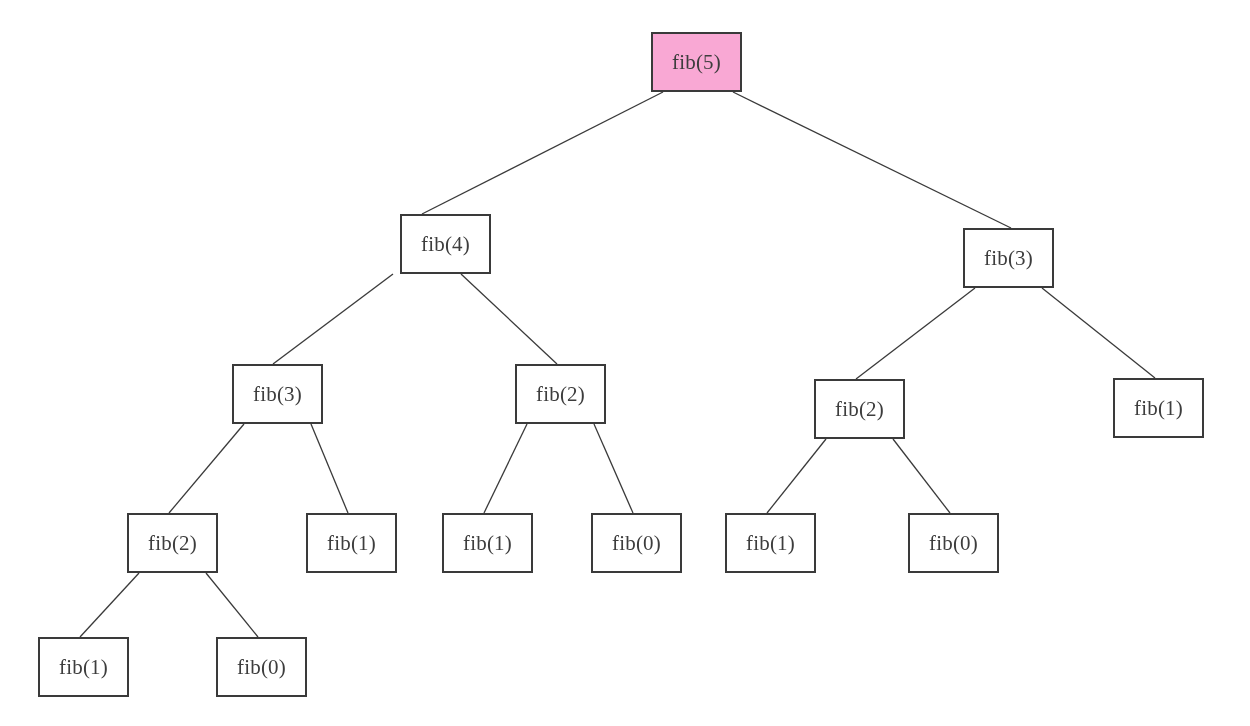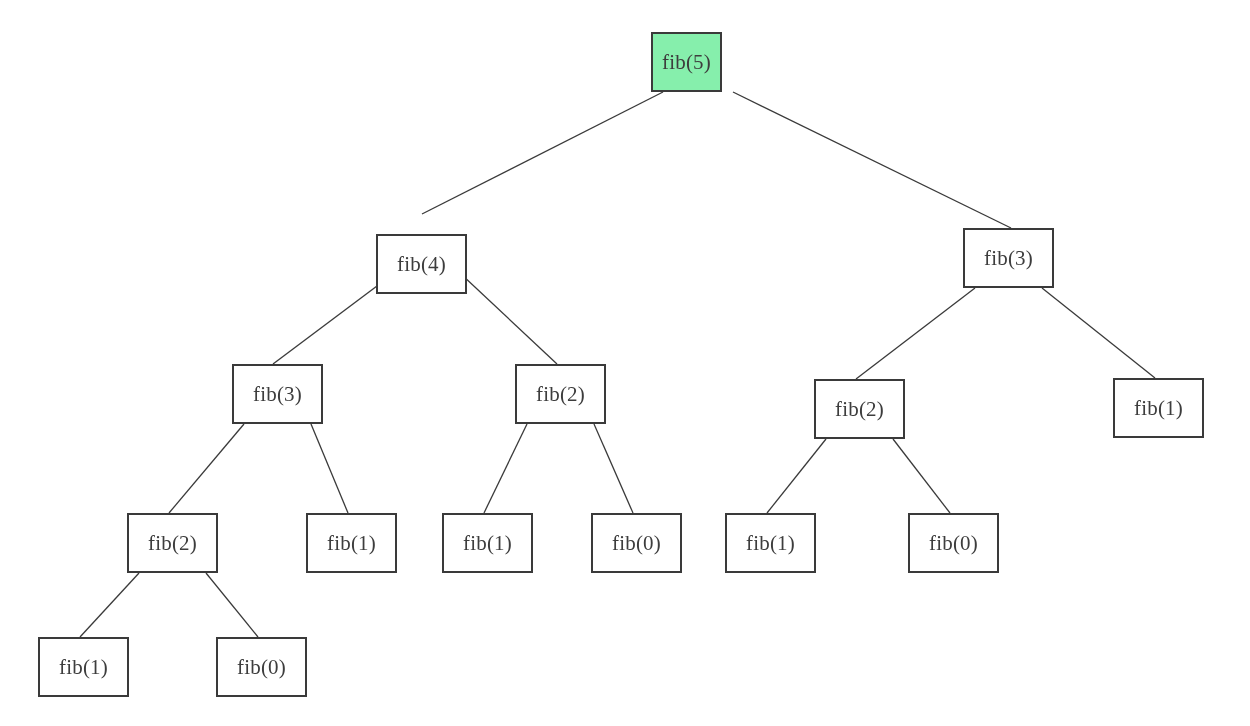--- a/index.html
+++ b/index.html
@@ -68,24 +68,24 @@
       <line x1="311" y1="424" x2="348" y2="513" stroke="#3a3a3a" stroke-width="1.3"></line>
       <line x1="527" y1="424" x2="484" y2="513" stroke="#3a3a3a" stroke-width="1.3"></line>
       <line x1="594" y1="424" x2="633" y2="513" stroke="#3a3a3a" stroke-width="1.3"></line>
       <line x1="826" y1="439" x2="767" y2="513" stroke="#3a3a3a" stroke-width="1.3"></line>
       <line x1="893" y1="439" x2="950" y2="513" stroke="#3a3a3a" stroke-width="1.3"></line>
       <line x1="139" y1="573" x2="80" y2="637" stroke="#3a3a3a" stroke-width="1.3"></line>
       <line x1="206" y1="573" x2="258" y2="637" stroke="#3a3a3a" stroke-width="1.3"></line>
     </svg>
 
   <div id="node-layer">
-      <div class="tree-node" style="left: 651px; top: 32px; width: 71px; height: 60px; border-color: rgb(58, 58, 58); border-width: 2px; background: #86efac; color: rgb(61, 61, 61);">
+      <div class="tree-node" style="left: 651px; top: 32px; width: 91px; height: 60px; border-color: rgb(58, 58, 58); border-width: 2px; background: #f9a8d4; color: rgb(61, 61, 61);">
         <span class="node-label">fib(5)</span>
       </div>
-      <div class="tree-node" style="left: 376px; top: 214px; width: 91px; height: 60px; border-color: rgb(58, 58, 58); border-width: 2px; background: rgb(255, 255, 255); color: rgb(61, 61, 61); margin-top: 20px;">
+      <div class="tree-node" style="left: 400px; top: 214px; width: 91px; height: 60px; border-color: rgb(58, 58, 58); border-width: 2px; background: rgb(255, 255, 255); color: rgb(61, 61, 61);">
         <span class="node-label">fib(4)</span>
       </div>
       <div class="tree-node" style="left: 963px; top: 228px; width: 91px; height: 60px; border-color: rgb(58, 58, 58); border-width: 2px; background: rgb(255, 255, 255); color: rgb(61, 61, 61);">
         <span class="node-label">fib(3)</span>
       </div>
       <div class="tree-node" style="left: 232px; top: 364px; width: 91px; height: 60px; border-color: rgb(58, 58, 58); border-width: 2px; background: rgb(255, 255, 255); color: rgb(61, 61, 61);">
         <span class="node-label">fib(3)</span>
       </div>
       <div class="tree-node" style="left: 515px; top: 364px; width: 91px; height: 60px; border-color: rgb(58, 58, 58); border-width: 2px; background: rgb(255, 255, 255); color: rgb(61, 61, 61);">
         <span class="node-label">fib(2)</span>

